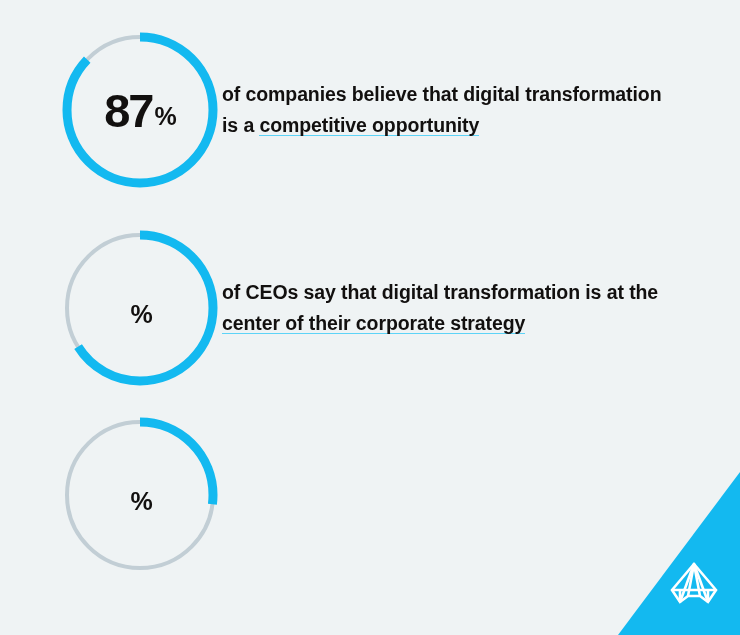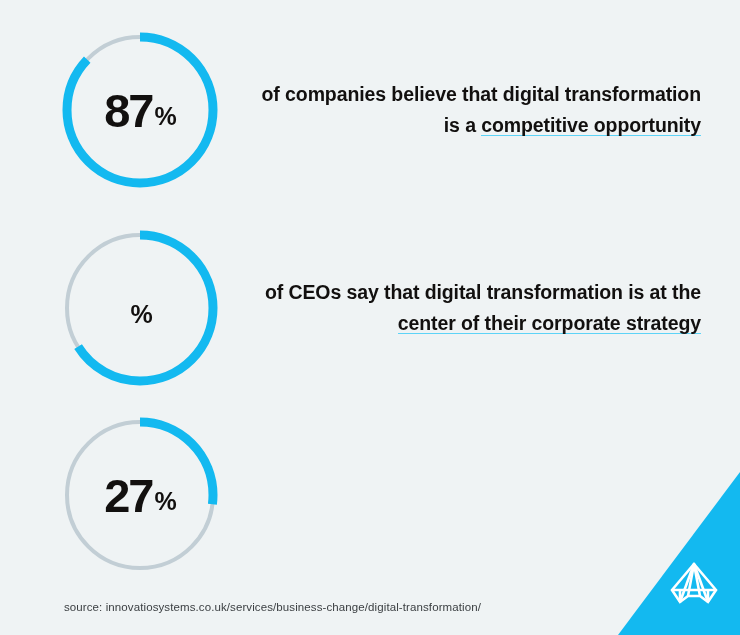--- a/index.html
+++ b/index.html
@@ -43,21 +43,20 @@
   }
 
   
   .stat-row {
     position: absolute;
     left: 0;
     width: 740px;
     height: 160px;
     display: flex;
     align-items: center;
-    text-align: right;
   }
   .stat-row.r1 { top: 30px; }
   .stat-row.r2 { top: 228px; }
   .stat-row.r3 { top: 415px; }
 
   .donut-wrap {
     position: relative;
     width: 160px;
     height: 160px;
     margin-left: 60px;
@@ -88,21 +87,21 @@
     font-size: 25px;
     font-weight: bold;
     color: #12100f;
     line-height: 1;
     margin-left: 2px;
     position: relative;
     top: 6px;
   }
 
   .stat-text {
-    margin-left: 26px;
+    margin-left: 2px;
     max-width: 455px;
     font-size: 19.5px;
     font-weight: bold;
     color: #12100f;
     line-height: 31px;
     letter-spacing: -0.1px;
   }
   .hl {
     position: relative;
     display: inline;
@@ -155,27 +154,25 @@
     <div class="stat-text"><span>of CEOs say that digital transformation is at the </span><span class="hl">center of their corporate strategy</span><span></span></div>
   </div>
 
   <div class="stat-row r3">
     <div class="donut-wrap">
       <svg class="donut-svg" viewBox="0 0 160 160">
         <circle cx="80" cy="80" r="73" fill="none" stroke="#c2ced5" stroke-width="4"></circle>
         <circle class="arc" cx="80" cy="80" r="73" fill="none" stroke="#13b9f0" stroke-width="9" stroke-linecap="butt" transform="rotate(-90 80 80)" stroke-dasharray="123.84158240450965 458.6725274241098"></circle>
       </svg>
       <div class="donut-label">
-        <span class="donut-num">27</span>
         <span class="donut-pct">%</span>
       </div>
     </div>
   </div>
 
-  <div class="source">source: innovatiosystems.co.uk/services/business-change/digital-transformation/</div>
 
   <div class="corner-triangle"></div>
   <svg class="corner-logo" viewBox="0 0 60 52">
     <g fill="none" stroke="#ffffff" stroke-width="2.6" stroke-linejoin="miter">
       <path d="M30 3 L52 29 L44 41 L36 35 L24 35 L16 41 L8 29 Z"></path>
       <path d="M8 29 L52 29"></path>
       <path d="M30 3 L24 35"></path>
       <path d="M30 3 L36 35"></path>
       <path d="M30 3 L16 41"></path>
       <path d="M30 3 L44 41"></path>

